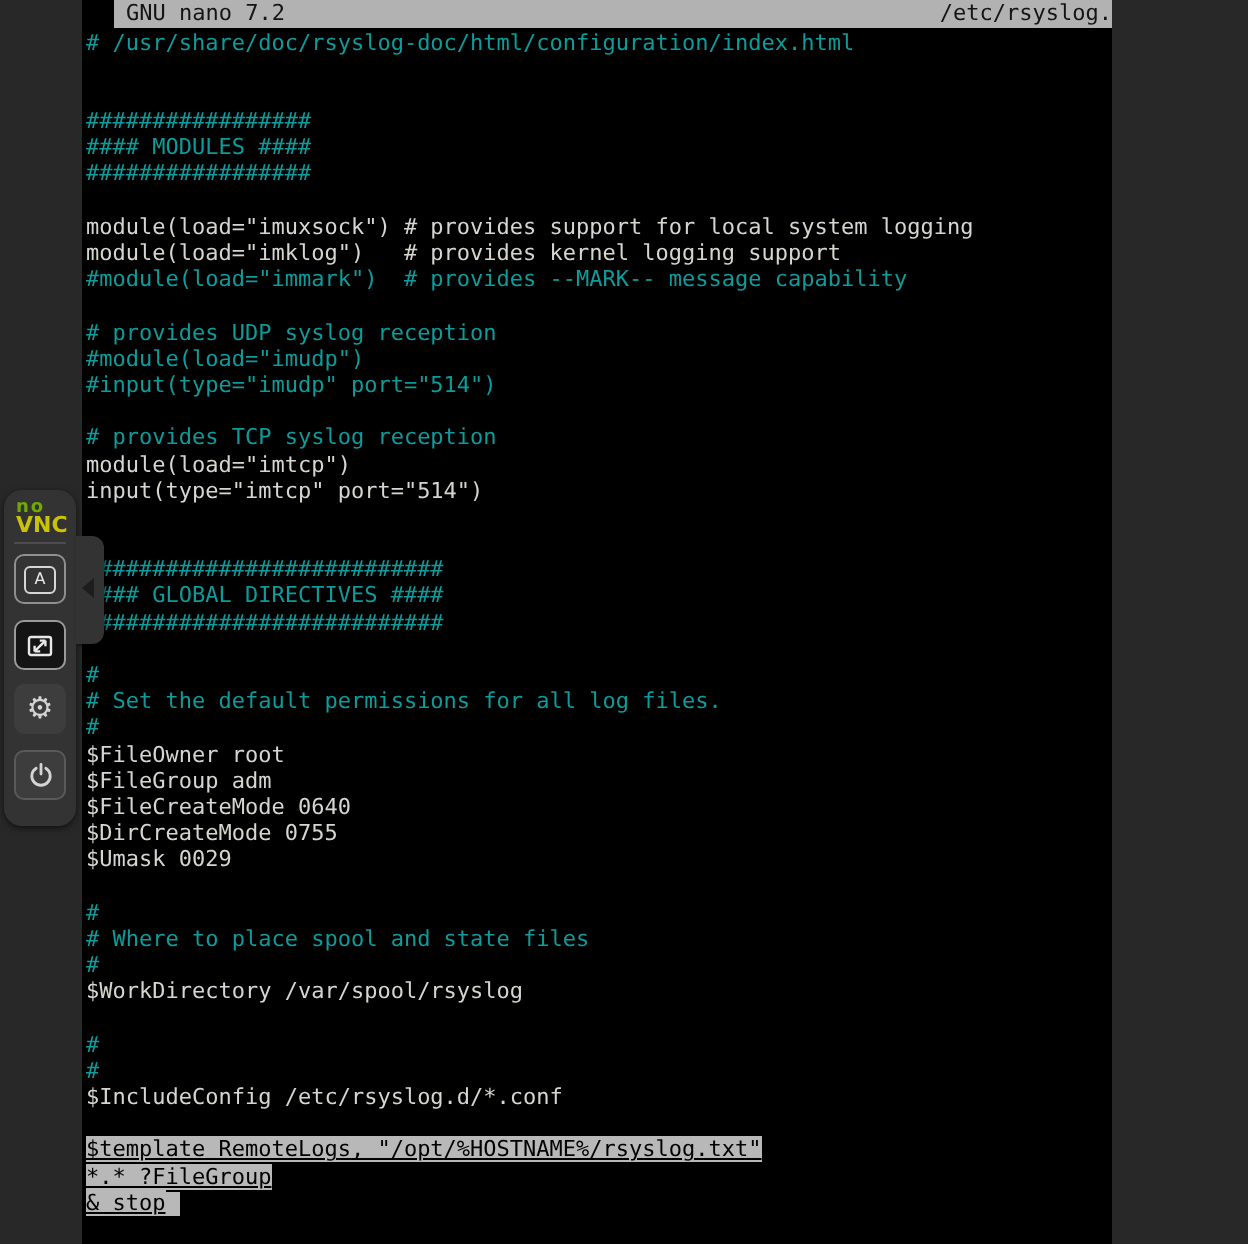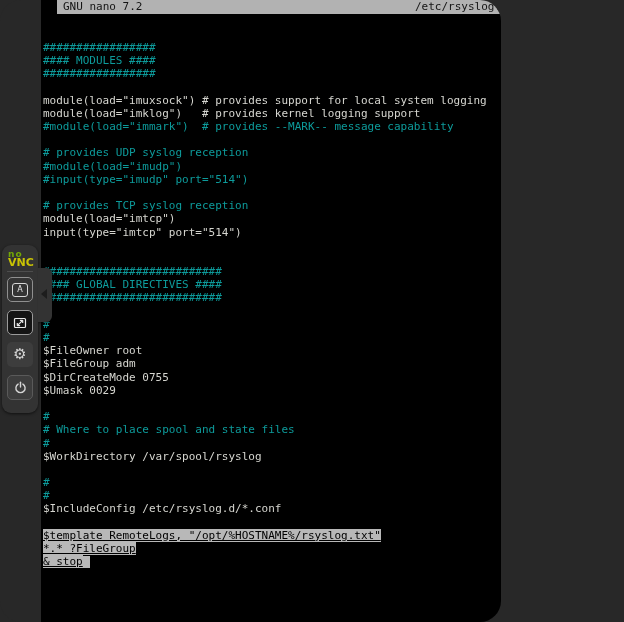--- a/index.html
+++ b/index.html
@@ -1,17 +1,17 @@
 <!DOCTYPE html>
 <html><head>
 <meta charset="utf-8">
 <style>
   html,body{margin:0;padding:0;background:#282828;}
-  .stage{position:relative;width:501px;height:622px;background:#282828;overflow:hidden;
-         font-family:"DejaVu Sans Mono",monospace;border-radius:21px;}
+  .stage{position:relative;width:556px;height:622px;background:#282828;overflow:hidden;
+         font-family:"DejaVu Sans Mono",monospace;}
 
   
   .terminal{position:absolute;left:41px;top:0;right:0;bottom:0;background:#000;}
   .titlebar{position:absolute;left:16px;top:0;right:0;height:14px;background:#b2b2b2;
             color:#141414;font-size:11px;line-height:14px;display:flex;
             justify-content:space-between;padding-left:6px;white-space:pre;overflow:hidden;}
   .editor{position:absolute;top:14.5px;left:2px;right:0;bottom:0;overflow:hidden;
           font-size:11px;line-height:13.2px;color:#d6d6d0;}
   .line{white-space:pre;height:13.2px;}
   .line.comment{color:#0d9b9b;}
@@ -46,20 +46,21 @@
 <body>
 
 <div class="stage">
 
   <div class="terminal">
     <div class="titlebar">
       <span>GNU nano 7.2</span>
       <span>/etc/rsyslog.</span>
     </div>
     <div class="editor">
+        <div class="line comment"># /usr/share/doc/rsyslog-doc/html/configuration/index.html</div>
         <div class="line blank">&nbsp;</div>
         <div class="line blank">&nbsp;</div>
         <div class="line comment">#################</div>
         <div class="line comment">#### MODULES ####</div>
         <div class="line comment">#################</div>
         <div class="line blank">&nbsp;</div>
         <div class="line code">module(load="imuxsock") # provides support for local system logging</div>
         <div class="line code">module(load="imklog")   # provides kernel logging support</div>
         <div class="line comment">#module(load="immark")  # provides --MARK-- message capability</div>
         <div class="line blank">&nbsp;</div>
@@ -70,23 +71,25 @@
         <div class="line comment"># provides TCP syslog reception</div>
         <div class="line code">module(load="imtcp")</div>
         <div class="line code">input(type="imtcp" port="514")</div>
         <div class="line blank">&nbsp;</div>
         <div class="line blank">&nbsp;</div>
         <div class="line comment">###########################</div>
         <div class="line comment">#### GLOBAL DIRECTIVES ####</div>
         <div class="line comment">###########################</div>
         <div class="line blank">&nbsp;</div>
         <div class="line comment">#</div>
+        <div class="line comment"># Set the default permissions for all log files.</div>
         <div class="line comment">#</div>
         <div class="line code">$FileOwner root</div>
         <div class="line code">$FileGroup adm</div>
+        <div class="line code">$FileCreateMode 0640</div>
         <div class="line code">$DirCreateMode 0755</div>
         <div class="line code">$Umask 0029</div>
         <div class="line blank">&nbsp;</div>
         <div class="line comment">#</div>
         <div class="line comment"># Where to place spool and state files</div>
         <div class="line comment">#</div>
         <div class="line code">$WorkDirectory /var/spool/rsyslog</div>
         <div class="line blank">&nbsp;</div>
         <div class="line comment">#</div>
         <div class="line comment">#</div>

